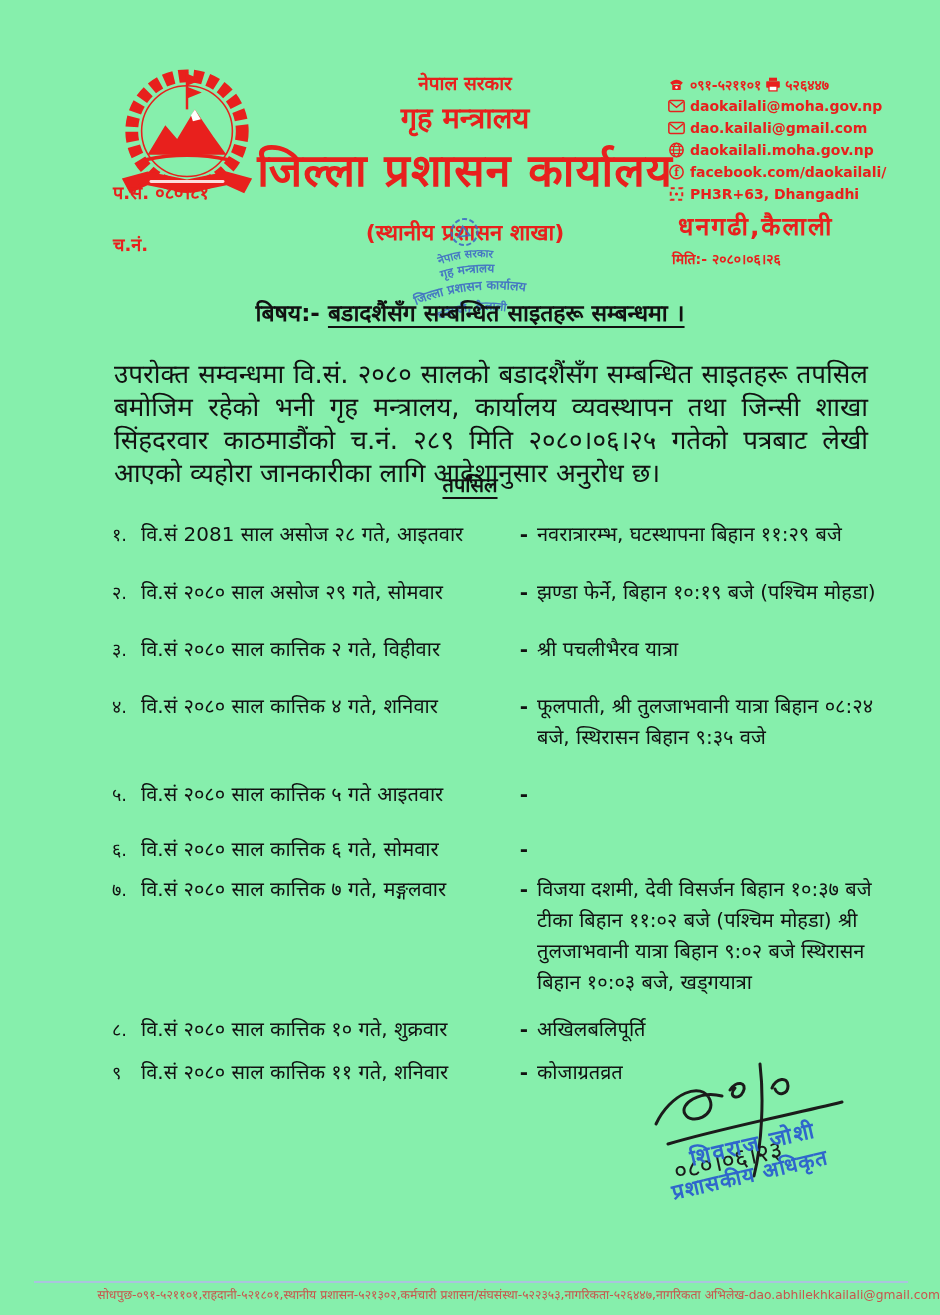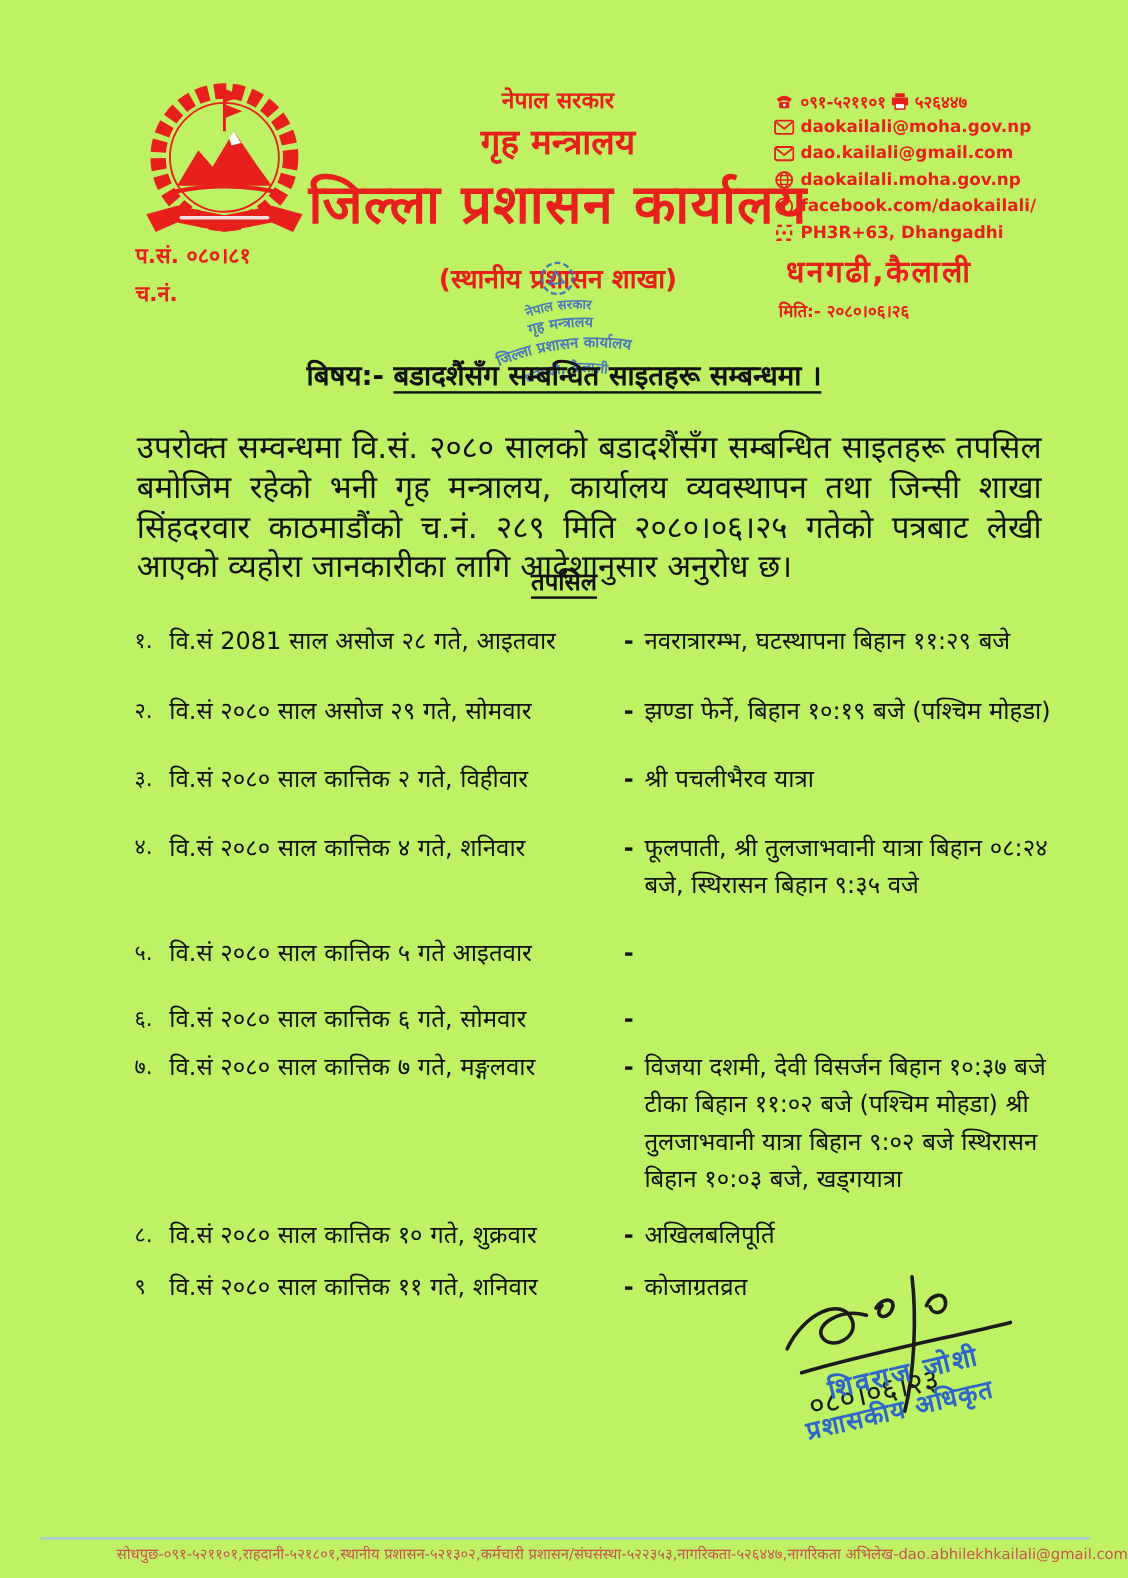--- a/index.html
+++ b/index.html
@@ -1,37 +1,37 @@
 <!DOCTYPE html>
 <html><head>
 <meta charset="utf-8">
 <style>
   * { margin:0; padding:0; box-sizing:border-box; }
   html,body { background:#ffffff; }
   body { font-family:"DejaVu Sans", sans-serif; }
   .page {
     position:relative; width:940px; height:1315px; margin:0 auto;
-    background:#bef264; overflow:hidden; color:#1b1b1b;
+    background:#86efac; overflow:hidden; color:#1b1b1b;
   }
 
   
   .emblem { position:absolute; left:106px; top:64px; width:162px; height:148px; }
   .head-center {
     position:absolute; left:465px; top:70px; transform:translateX(-50%);
     text-align:center; white-space:nowrap; color:#e8201d;
   }
   .h-gov      { font-size:19px; font-weight:bold; }
   .h-ministry { font-size:29px; font-weight:bold; margin-top:1px; }
   .h-office   { font-size:45px; font-weight:bold; margin-top:2px; letter-spacing:1px; }
   .h-branch   { font-size:22px; font-weight:600; margin-top:17px; }
 
-  .ref-p { position:absolute; left:113px; top:200px; font-size:18px; font-weight:bold; color:#e8201d; }
+  .ref-p { position:absolute; left:113px; top:180px; font-size:18px; font-weight:bold; color:#e8201d; }
   .ref-c { position:absolute; left:113px; top:232px; font-size:18px; font-weight:bold; color:#e8201d; }
 
-  .contact { position:absolute; left:645px; top:73px; color:#e8201d; }
+  .contact { position:absolute; left:668px; top:73px; color:#e8201d; }
   .c-row { display:flex; align-items:center; height:22px; font-size:14px; font-weight:bold; white-space:nowrap; }
   .c-row .ic { width:17px; height:16px; margin-right:5px; flex:0 0 auto; }
   .c-row .ic2 { width:16px; height:15px; margin:0 4px; flex:0 0 auto; }
   .c-city { font-size:25px; font-weight:bold; margin-top:3px; margin-left:10px; letter-spacing:2px; white-space:nowrap; }
   .c-date { font-size:14px; font-weight:bold; margin-top:7px; margin-left:4px; white-space:nowrap; }
 
   
   .stamp { position:absolute; left:372px; top:210px; width:190px; height:118px; opacity:.9; }
 
   

